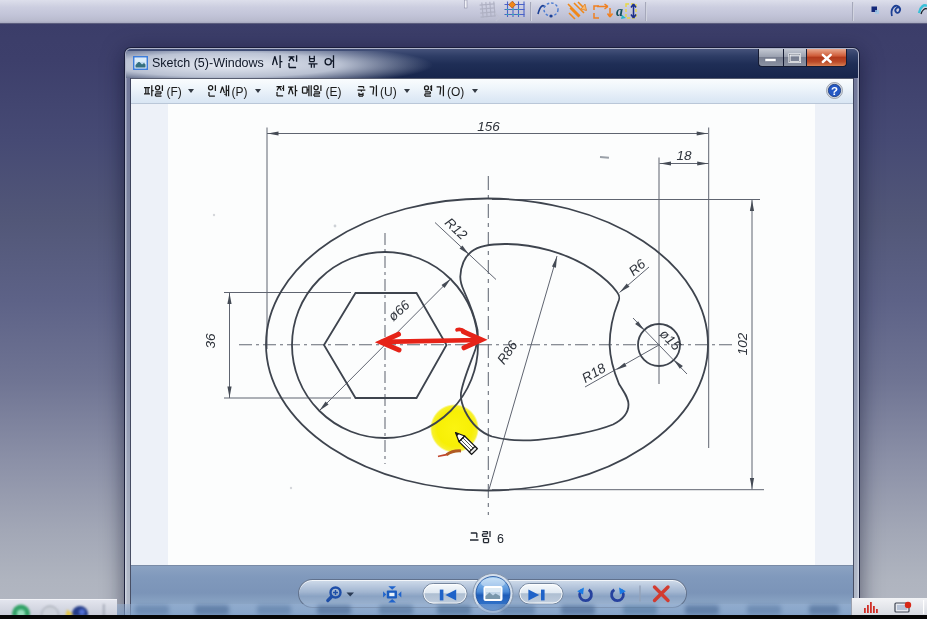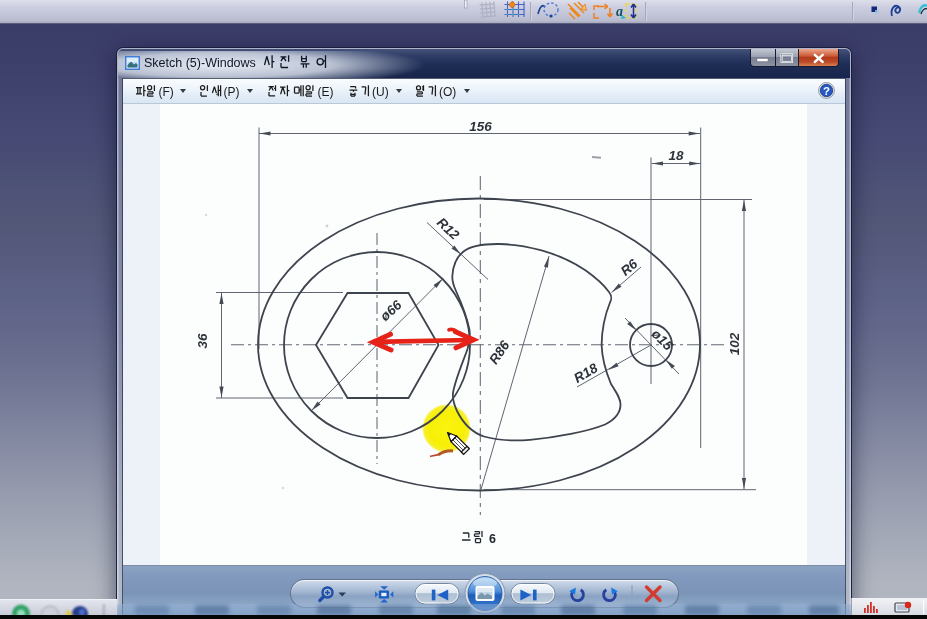--- a/index.html
+++ b/index.html
@@ -10,21 +10,21 @@
   .abs { position:absolute; }
 
   
   #toptb { left:0; top:0; width:927px; height:24px;
     background:linear-gradient(to bottom,#dddfeb 0,#cccee0 7px,#c2c4d8 15px,#b8bacd 21px,#a6a8bf 23px);
     border-bottom:1px solid #5c5e7e; }
   #toptb .sep { position:absolute; top:2px; width:2px; height:19px;
      background:linear-gradient(to right,#8f92a8,#e8eaf2); }
 
   
-  #win { left:117px; top:48px; width:734px; height:567px;
+  #win { left:125px; top:48px; width:734px; height:567px;
      border-radius:6px 6px 0 0;
      box-shadow:0 5px 22px rgba(8,12,38,.6), 0 0 0 1px rgba(28,32,60,.9), inset 0 0 0 1.5px rgba(235,240,250,.5);
      background:rgba(178,188,208,0.45); }
   #contentedge { left:5px; top:29.5px; width:724px; height:537px;
      border:1px solid rgba(46,52,76,.8); pointer-events:none; }
   #titlebar { left:1px; top:1px; width:732px; height:29px; border-radius:5px 5px 0 0;
      background:linear-gradient(to bottom,#45527a 0,#2e3d66 7px,#1f2e56 15px,#17254c 29px);
      overflow:hidden; }
   #titleglow { left:-8px; top:2px; width:380px; height:27px;
      background:radial-gradient(ellipse 205px 22px at 110px 14px, rgba(232,236,244,1), rgba(206,213,227,.88) 55%, rgba(150,162,188,0) 100%); }
@@ -39,21 +39,21 @@
   #cap-close { left:49px; width:40.5px; border-radius:0 0 4px 0; border-left:none;
      background:linear-gradient(to bottom, #e9a98e 0%, #cf5d3a 40%, #b23a1c 50%, #ba4a28 75%, #d97f52 100%); }
 
   
   #menubar { left:6px; top:30px; width:722px; height:25.5px;
      background:linear-gradient(to bottom,#fbfdfe 0,#eef5fb 10px,#e2ecf7 18px,#d8e5f3 25.5px);
      border-bottom:1px solid #bac7d8; font-size:12.5px; color:#1b1b1b; }
   .dar { position:absolute; top:11px; width:0; height:0; border-left:3.5px solid transparent; border-right:3.5px solid transparent; border-top:4px solid #333a44; }
 
   
-  #canvas { left:6px; top:55.5px; width:722px; height:461.5px; background:#edf1f8;font-weight:bold; }
+  #canvas { left:6px; top:55.5px; width:722px; height:461.5px; background:#edf1f8; }
   #photo { position:absolute; left:37px; top:0.5px; width:647px; height:461px; background:#fcfdfd; }
 
   
   #bbar { left:6px; top:517px; width:722px; height:50px;
      background:linear-gradient(to bottom,#68748a 0,#8ba2c2 1px,#8099bc 12px,#7b94b8 28px,#8ca6c6 40px,#9db8d6 50px); }
   #pill { position:absolute; left:167px; top:14px; width:389px; height:29px; border-radius:15px;
      border:1px solid rgba(80,95,120,.75);
      background:linear-gradient(to bottom, rgba(235,242,250,.75), rgba(210,224,240,.42) 46%, rgba(190,208,230,.18) 60%, rgba(200,216,236,.28));
      box-shadow:inset 0 1px 0 rgba(255,255,255,.75); }
 

